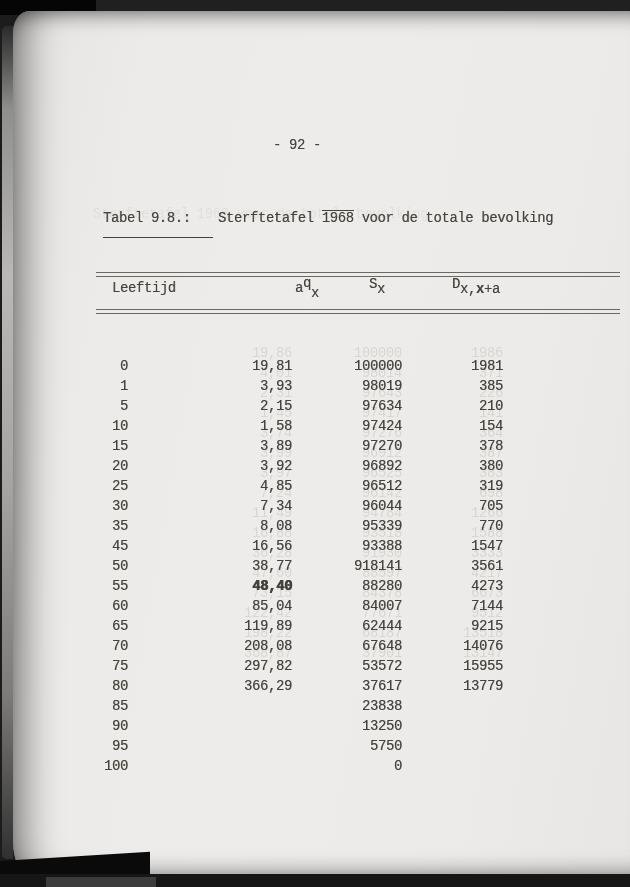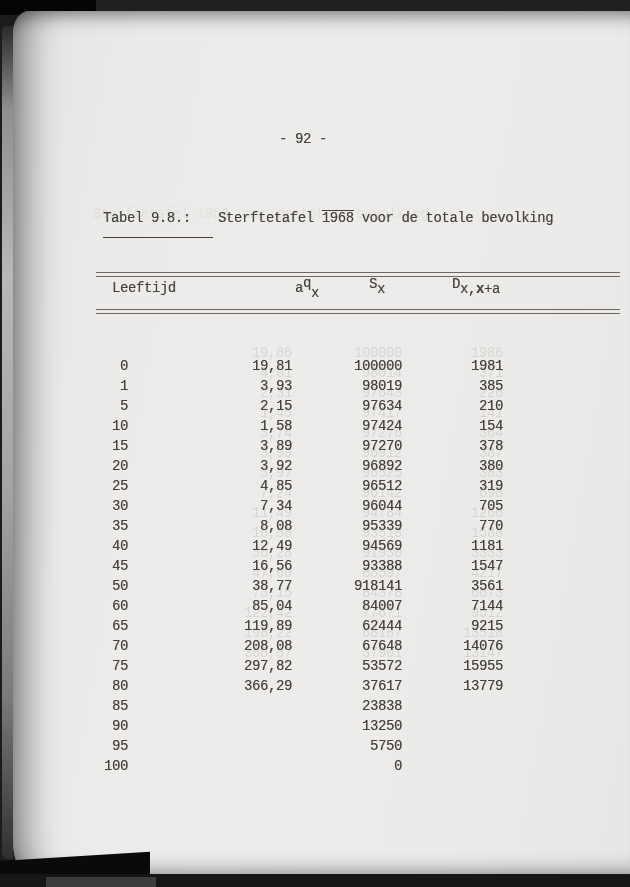--- a/index.html
+++ b/index.html
@@ -28,21 +28,21 @@
     background:linear-gradient(100deg,#e5e4e2 0%,#ecebe9 18%,var(--paper) 45%,#ecebe9 75%,#e7e6e4 100%);
     border-radius:16px 0 0 16px / 22px 0 0 34px;
     box-shadow:
       inset 30px 0 38px -20px rgba(0,0,0,.50),
       inset 0 16px 20px -15px rgba(0,0,0,.55),
       inset 0 -16px 20px -15px rgba(0,0,0,.40);}
 
   .content{position:absolute;left:0;top:0;width:630px;height:887px;font-size:13.8px;letter-spacing:-0.3px;}
   .content .txt{text-shadow:0.4px 0.3px 0.6px rgba(64,60,55,.45);}
 
-  .page-number{position:absolute;left:273px;top:132px;width:60px;text-align:center;}
+  .page-number{position:absolute;left:273px;top:138px;width:60px;}
 
   .title-row{position:absolute;left:103px;top:211px;white-space:nowrap;}
   .title-label{display:inline-block;min-width:110px;border-bottom:1.2px solid var(--ink);padding-bottom:11px;}
   .title-text{margin-left:5px;}
   .overline{border-top:1.2px solid var(--ink);padding-top:0;}
 
   .rule{position:absolute;left:96px;width:524px;height:5px;border-top:1.3px solid var(--rule);border-bottom:1.3px solid var(--rule);opacity:.85;}
   .rule-top{top:272px;}
   .rule-bottom{top:309px;}
 
@@ -279,41 +279,41 @@
     <td class="c-d">705</td>
   </tr>
 
   <tr>
     <td class="c-age">35</td>
     <td class="c-q">8,08</td>
     <td class="c-s">95339</td>
     <td class="c-d">770</td>
   </tr>
 
-  <tr>
-    <td class="c-age">40</td>
-    <td class="c-q">12,49</td>
-    <td class="c-s">94569</td>
-    <td class="c-d">1181</td>
-  </tr>
 
   <tr>
     <td class="c-age">45</td>
     <td class="c-q">16,56</td>
     <td class="c-s">93388</td>
     <td class="c-d">1547</td>
   </tr>
 
   <tr>
     <td class="c-age">50</td>
     <td class="c-q">38,77</td>
     <td class="c-s">918141</td>
     <td class="c-d">3561</td>
   </tr>
 
+  <tr>
+    <td class="c-age">55</td>
+    <td class="c-q overstruck">48,40</td>
+    <td class="c-s">88280</td>
+    <td class="c-d">4273</td>
+  </tr>
 
   <tr>
     <td class="c-age">60</td>
     <td class="c-q">85,04</td>
     <td class="c-s">84007</td>
     <td class="c-d">7144</td>
   </tr>
 
   <tr>
     <td class="c-age">65</td>

